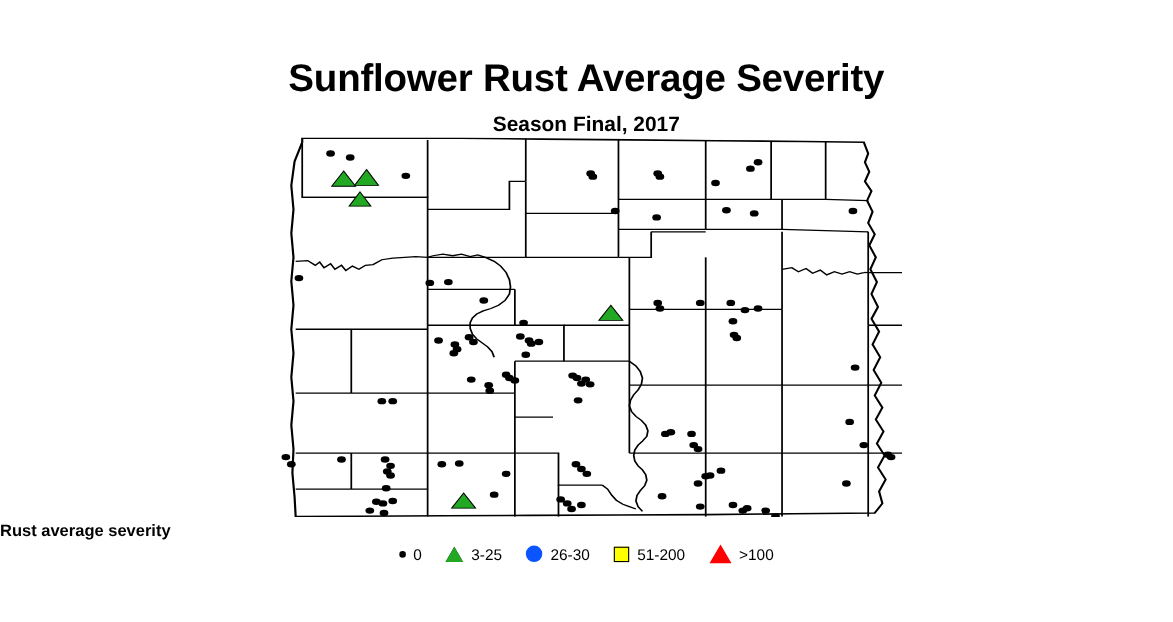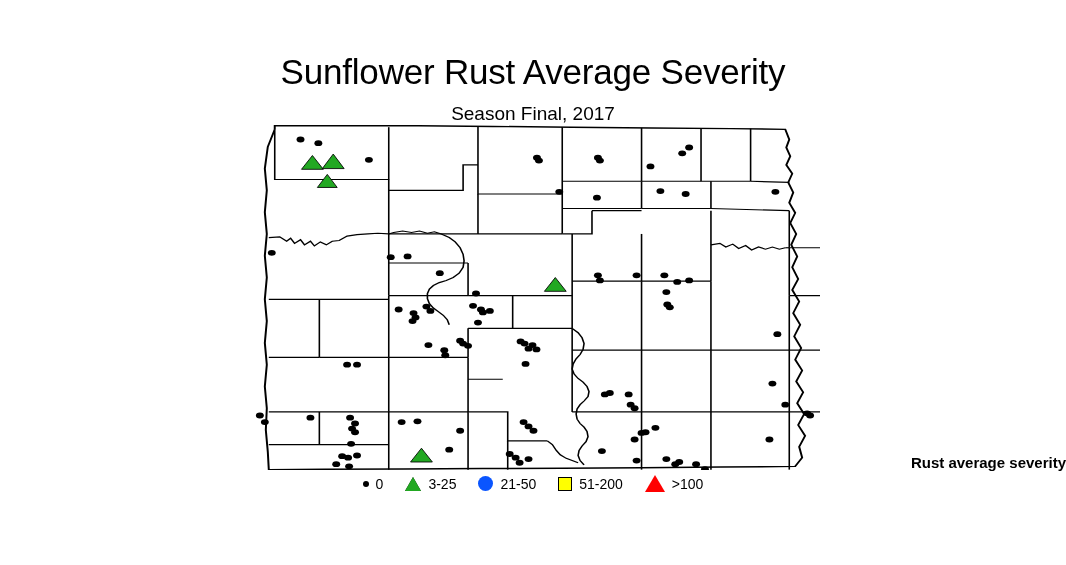--- a/index.html
+++ b/index.html
@@ -10,44 +10,44 @@
     overflow:hidden;
     position:relative;
   }
   #stage{position:absolute;left:0;top:0;width:1066px;height:565px;}
 
   .title{
     position:absolute;
     left:0;right:0;top:52px;
     text-align:center;
     font-size:35px;
-    font-weight:normal;
+    font-weight:bold;
     color:#000;
     letter-spacing:-0.2px;
   }
   .subtitle{
     position:absolute;
     left:0;right:0;top:103px;
     text-align:center;
     font-size:19px;
-    font-weight:normal;
+    font-weight:bold;
     color:#000;
   }
 
   #mapwrap{
     position:absolute;
     left:245px;top:125px;
     width:575px;height:345px;
   }
   #mapsvg{display:block;width:575px;height:345px;}
 
   .legend{
     position:absolute;
-    left:0;right:0;top:454px;
-    text-align:right;
+    left:0;right:0;top:474px;
+    text-align:left;
   }
   .legend-title{
     font-size:15px;font-weight:bold;color:#000;
     margin:0 0 4px 0;
   }
   .legend-items{
     display:flex;
     flex-direction:row;
     justify-content:center;
     align-items:center;
@@ -342,21 +342,21 @@
         <span class="legend-label">0</span>
       </div>
 
       <div class="legend-item">
         <span class="sym-tri-green"></span>
         <span class="legend-label">3-25</span>
       </div>
 
       <div class="legend-item">
         <span class="sym-circle-blue"></span>
-        <span class="legend-label">21-50</span>
+        <span class="legend-label">26-30</span>
       </div>
 
       <div class="legend-item">
         <span class="sym-square-yellow"></span>
         <span class="legend-label">51-200</span>
       </div>
 
       <div class="legend-item">
         <span class="sym-tri-red"></span>
         <span class="legend-label">&gt;100</span>

